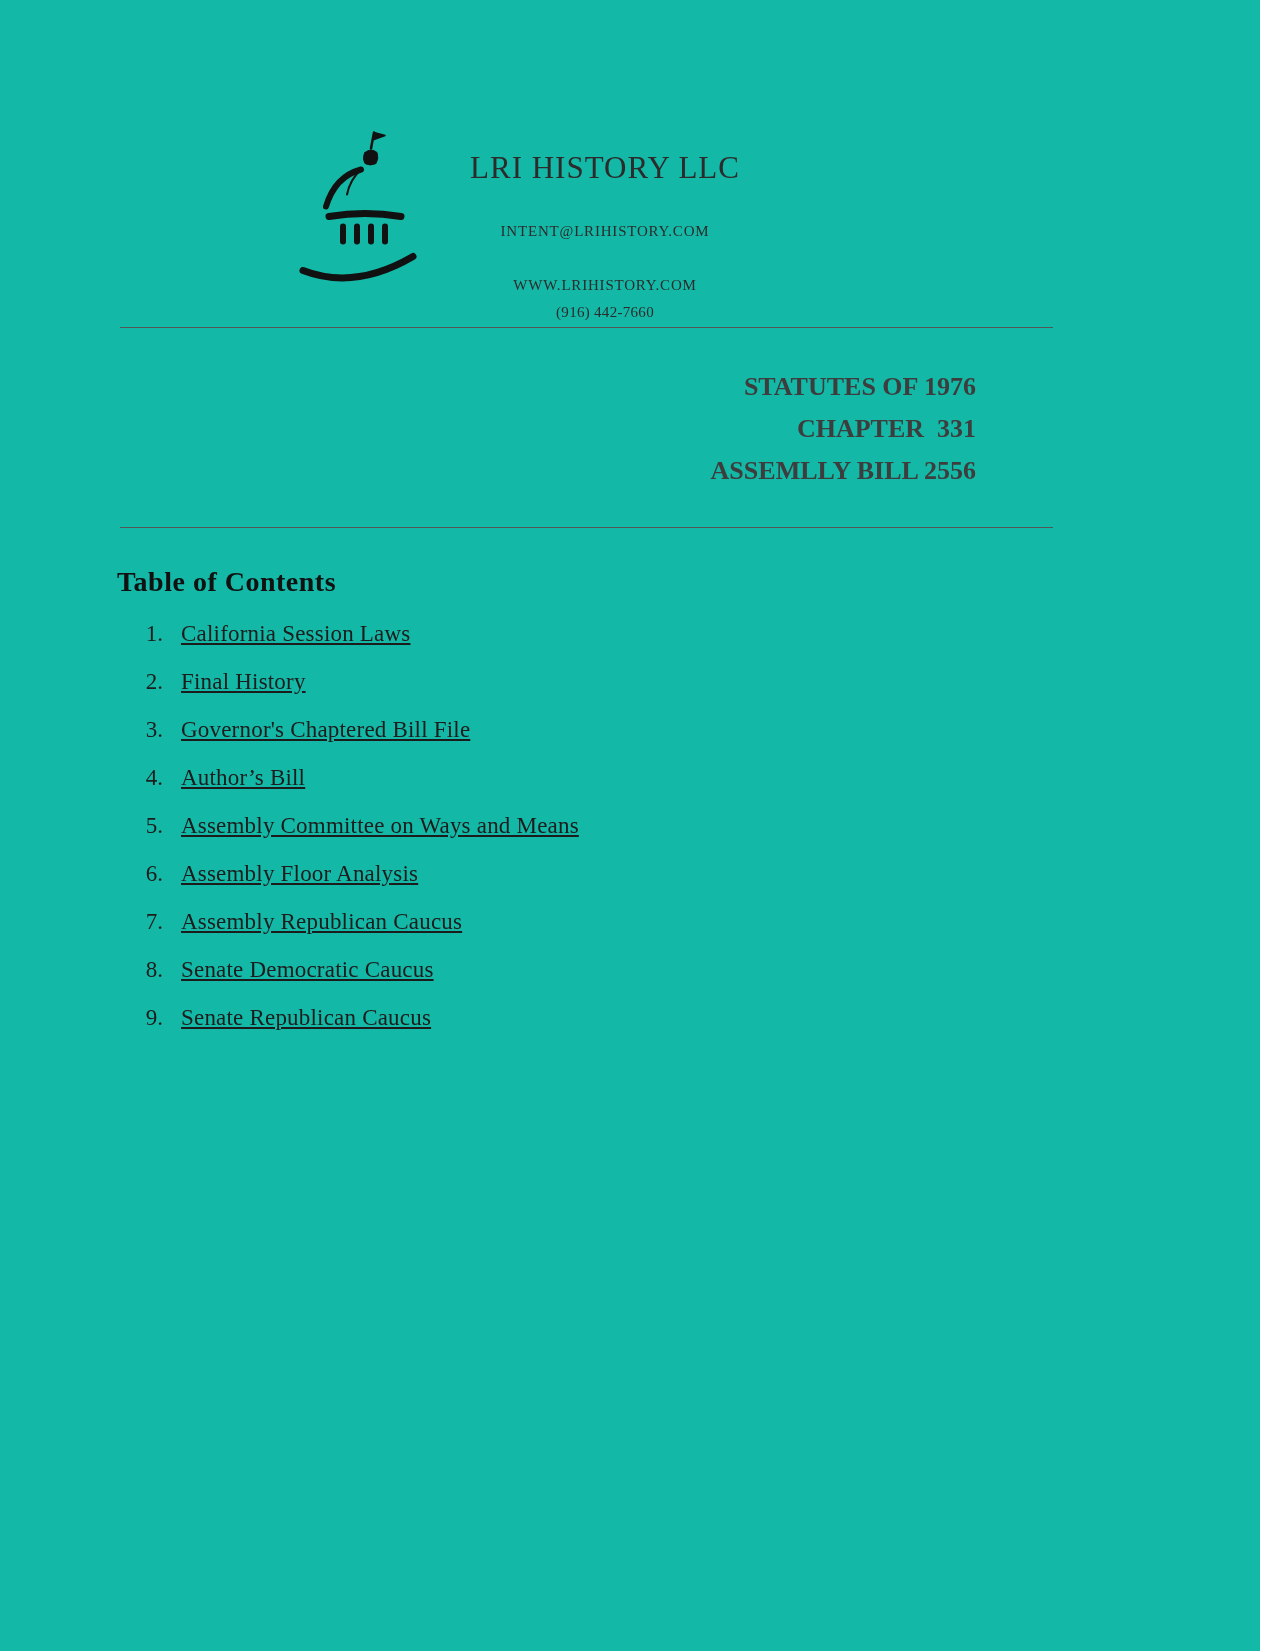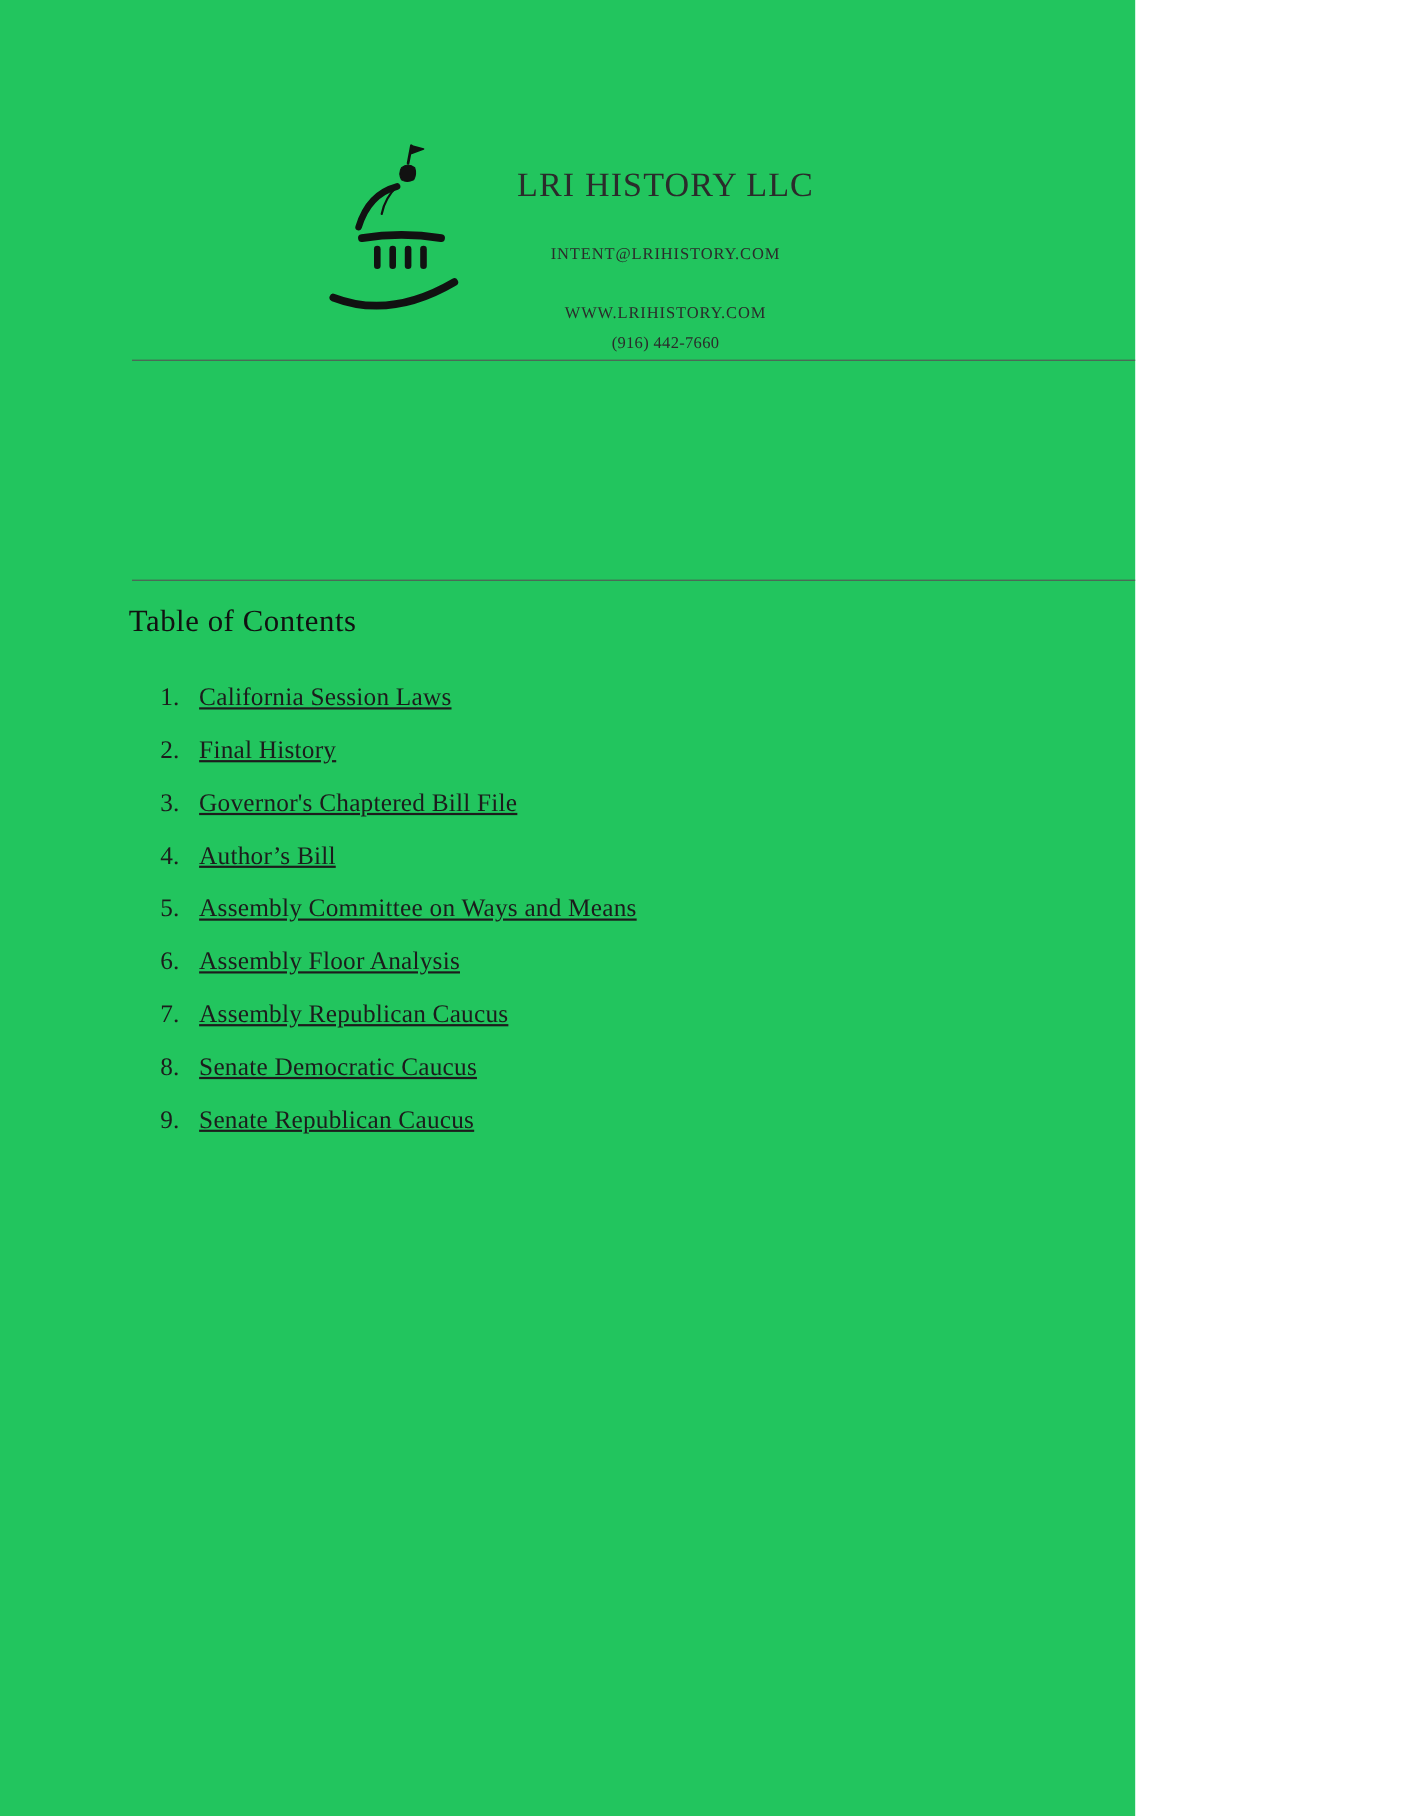--- a/index.html
+++ b/index.html
@@ -2,23 +2,23 @@
 <html><head>
 <meta charset="utf-8">
 <style>
   html, body {
     margin: 0;
     padding: 0;
     background: #ffffff;
   }
   .page {
     position: relative;
-    width: 1032px;
+    width: 1260px;
     height: 1651px;
-    background: #22c55e;
+    background: #14b8a6;
     font-family: "Liberation Serif", serif;
     color: #1c1c1c;
     overflow: hidden;
   }
 
   
   .logo-wrap {
     position: absolute;
     left: 295px;
     top: 122px;
@@ -79,23 +79,23 @@
     font-weight: bold;
     color: #3d3d3d;
     line-height: 42px;
     white-space: pre;
   }
 
   
   .toc-heading {
     position: absolute;
     left: 117px;
-    top: 550px;
+    top: 566px;
     font-size: 28px;
-    font-weight: normal;
+    font-weight: bold;
     color: #111111;
     letter-spacing: 0.5px;
   }
   .toc-list {
     position: absolute;
     left: 117px;
     top: 622px;
     margin: 0;
     padding: 0;
     list-style: none;
@@ -149,20 +149,25 @@
   <div class="header-text">
     <div class="company-name">LRI HISTORY LLC</div>
     <div class="contact-line">INTENT@LRIHISTORY.COM</div>
     <div class="contact-line">WWW.LRIHISTORY.COM</div>
     <div class="contact-phone">(916) 442-7660</div>
   </div>
 
   <div class="rule rule-1"></div>
   <div class="rule rule-2"></div>
 
+  <div class="statutes-block">
+    <div class="statutes-line">STATUTES OF 1976</div>
+    <div class="statutes-line">CHAPTER  331</div>
+    <div class="statutes-line">ASSEMLLY BILL 2556</div>
+  </div>
 
   <div class="toc-heading">Table of Contents</div>
   <ol class="toc-list">
       <li class="toc-item">
         <span class="toc-num">1.</span>
         <span class="toc-label">California Session Laws</span>
       </li>
       <li class="toc-item">
         <span class="toc-num">2.</span>
         <span class="toc-label">Final History</span>

